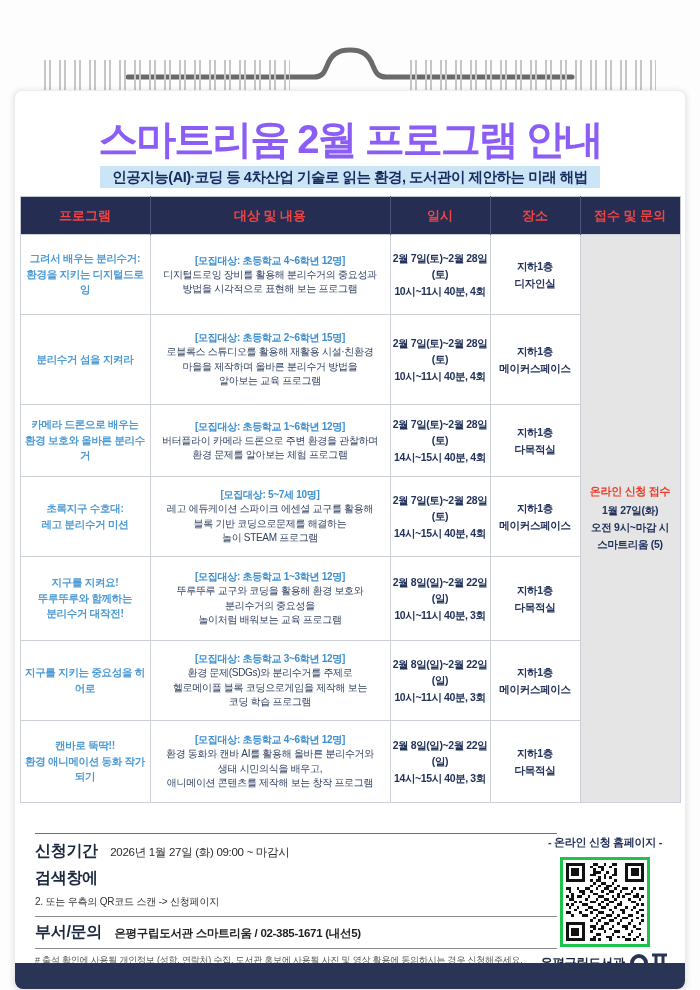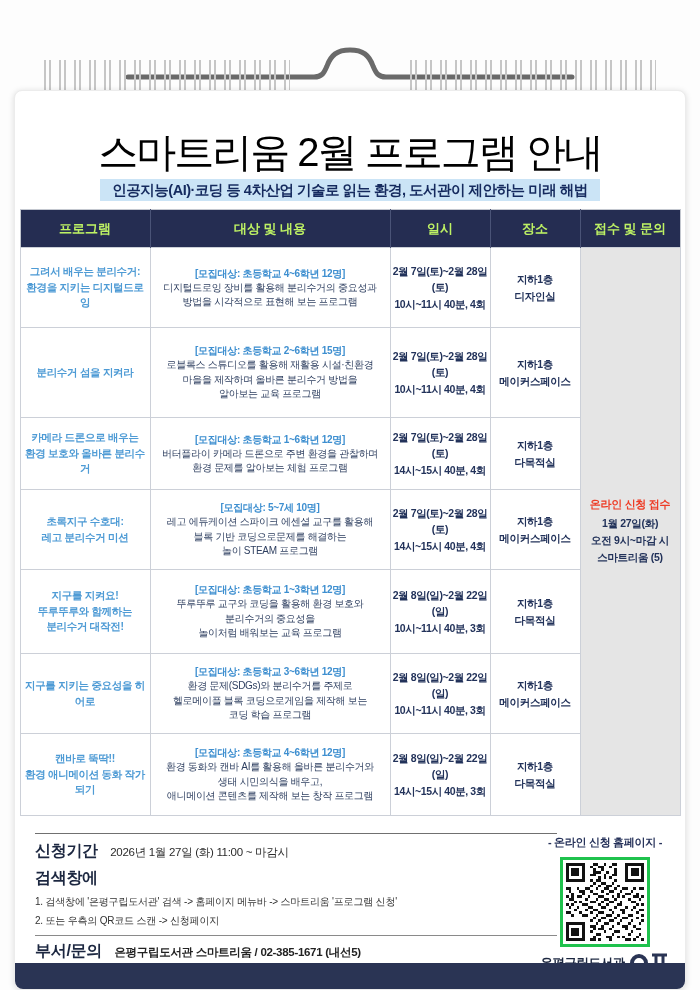--- a/index.html
+++ b/index.html
@@ -15,29 +15,29 @@
   .ring-strip.left { left:44px; width:246px; }
   .ring-strip.right { left:410px; width:246px; }
 
   
   .page { position:absolute; top:90px; left:14px; width:672px; height:900px;
     background:#ffffff; border:1px solid #ececec; border-radius:8px;
     box-shadow:0 1px 6px rgba(0,0,0,.14); padding-top:20px; text-align:center; }
 
   .center-label { font-family:"Liberation Serif", serif; font-size:14.5px; color:#232323;
     letter-spacing:1px; line-height:16px; }
-  .main-title { font-size:40px; line-height:44px; font-weight:400; letter-spacing:-2px;
-    color:#000000; margin:19px 0 5px; }
+  .main-title { font-size:40px; line-height:44px; font-weight:700; letter-spacing:-2px;
+    color:#8b5cf6; margin:6px 0 5px; }
   .subtitle { display:inline-block; background:#cbe4f6; color:#152a5e; font-weight:700;
     font-size:14.5px; line-height:22px; padding:0 12px; letter-spacing:-0.5px; }
 
   
   table.program-table { width:660px; margin:8px auto 0; border-collapse:collapse; table-layout:fixed;
     border:1px solid #c3c7cf; }
-  .program-table th { background:#252d52; color:#bef264; font-size:13px; font-weight:700;
+  .program-table th { background:#252d52; color:#ef4444; font-size:13px; font-weight:700;
     height:38px; border-right:1px solid #4a5377; }
   .program-table th:last-child { border-right:none; }
   .program-table td { border:1px solid #ccd0d8; vertical-align:middle; text-align:center; padding:3px 2px; }
   tbody tr:nth-child(1){height:80px} tbody tr:nth-child(2){height:90px}
   tbody tr:nth-child(3){height:72px} tbody tr:nth-child(4){height:80px}
   tbody tr:nth-child(5){height:84px} tbody tr:nth-child(6){height:80px}
   tbody tr:nth-child(7){height:82px}
   .pre { white-space:pre-line; }
   .c-prog { color:#4e9bd5; font-weight:700; font-size:10.5px; line-height:1.5; letter-spacing:-0.3px; }
   .target { color:#3e8fd0; font-weight:700; font-size:10px; line-height:1.5; letter-spacing:-0.3px; }
@@ -205,26 +205,25 @@
           <td class="c-place pre">지하1층
 다목적실</td>
         </tr>
       </tbody>
     </table>
 
     
     <div class="info-block">
       <div class="info-row">
         <span class="info-label">신청기간</span>
-        <span class="info-value">2026년 1월 27일 (화) 11:00 ~ 마감시</span>
+        <span class="info-value">2026년 1월 27일 (화) 09:00 ~ 마감시</span>
       </div>
       <div class="info-row">
         <span class="info-label">검색창에</span>
       </div>
-      <div class="method-line">1. 검색창에 '은평구립도서관' 검색 -&gt; 홈페이지 메뉴바 -&gt; 스마트리움 '프로그램 신청'</div>
       <div class="method-line">2. 또는 우측의 QR코드 스캔 -&gt; 신청페이지</div>
       <div class="rule"></div>
       <div class="dept-row">
         <span class="info-label">부서/문의</span>
         <span class="dept-value">은평구립도서관 스마트리움 / 02-385-1671 (내선5)</span>
       </div>
       <div class="note-line"># 출석 확인에 사용될 개인정보 (성함, 연락처) 수집, 도서관 홍보에 사용될 사진 및 영상 활용에 동의하시는 경우 신청해주세요.</div>
       <div class="note-line"># 도서관 주차공간이 협소하여 자가 차량 이용을 자제해 주시고 대중교통을 이용해 주시기 바랍니다.</div>
     </div>
 

